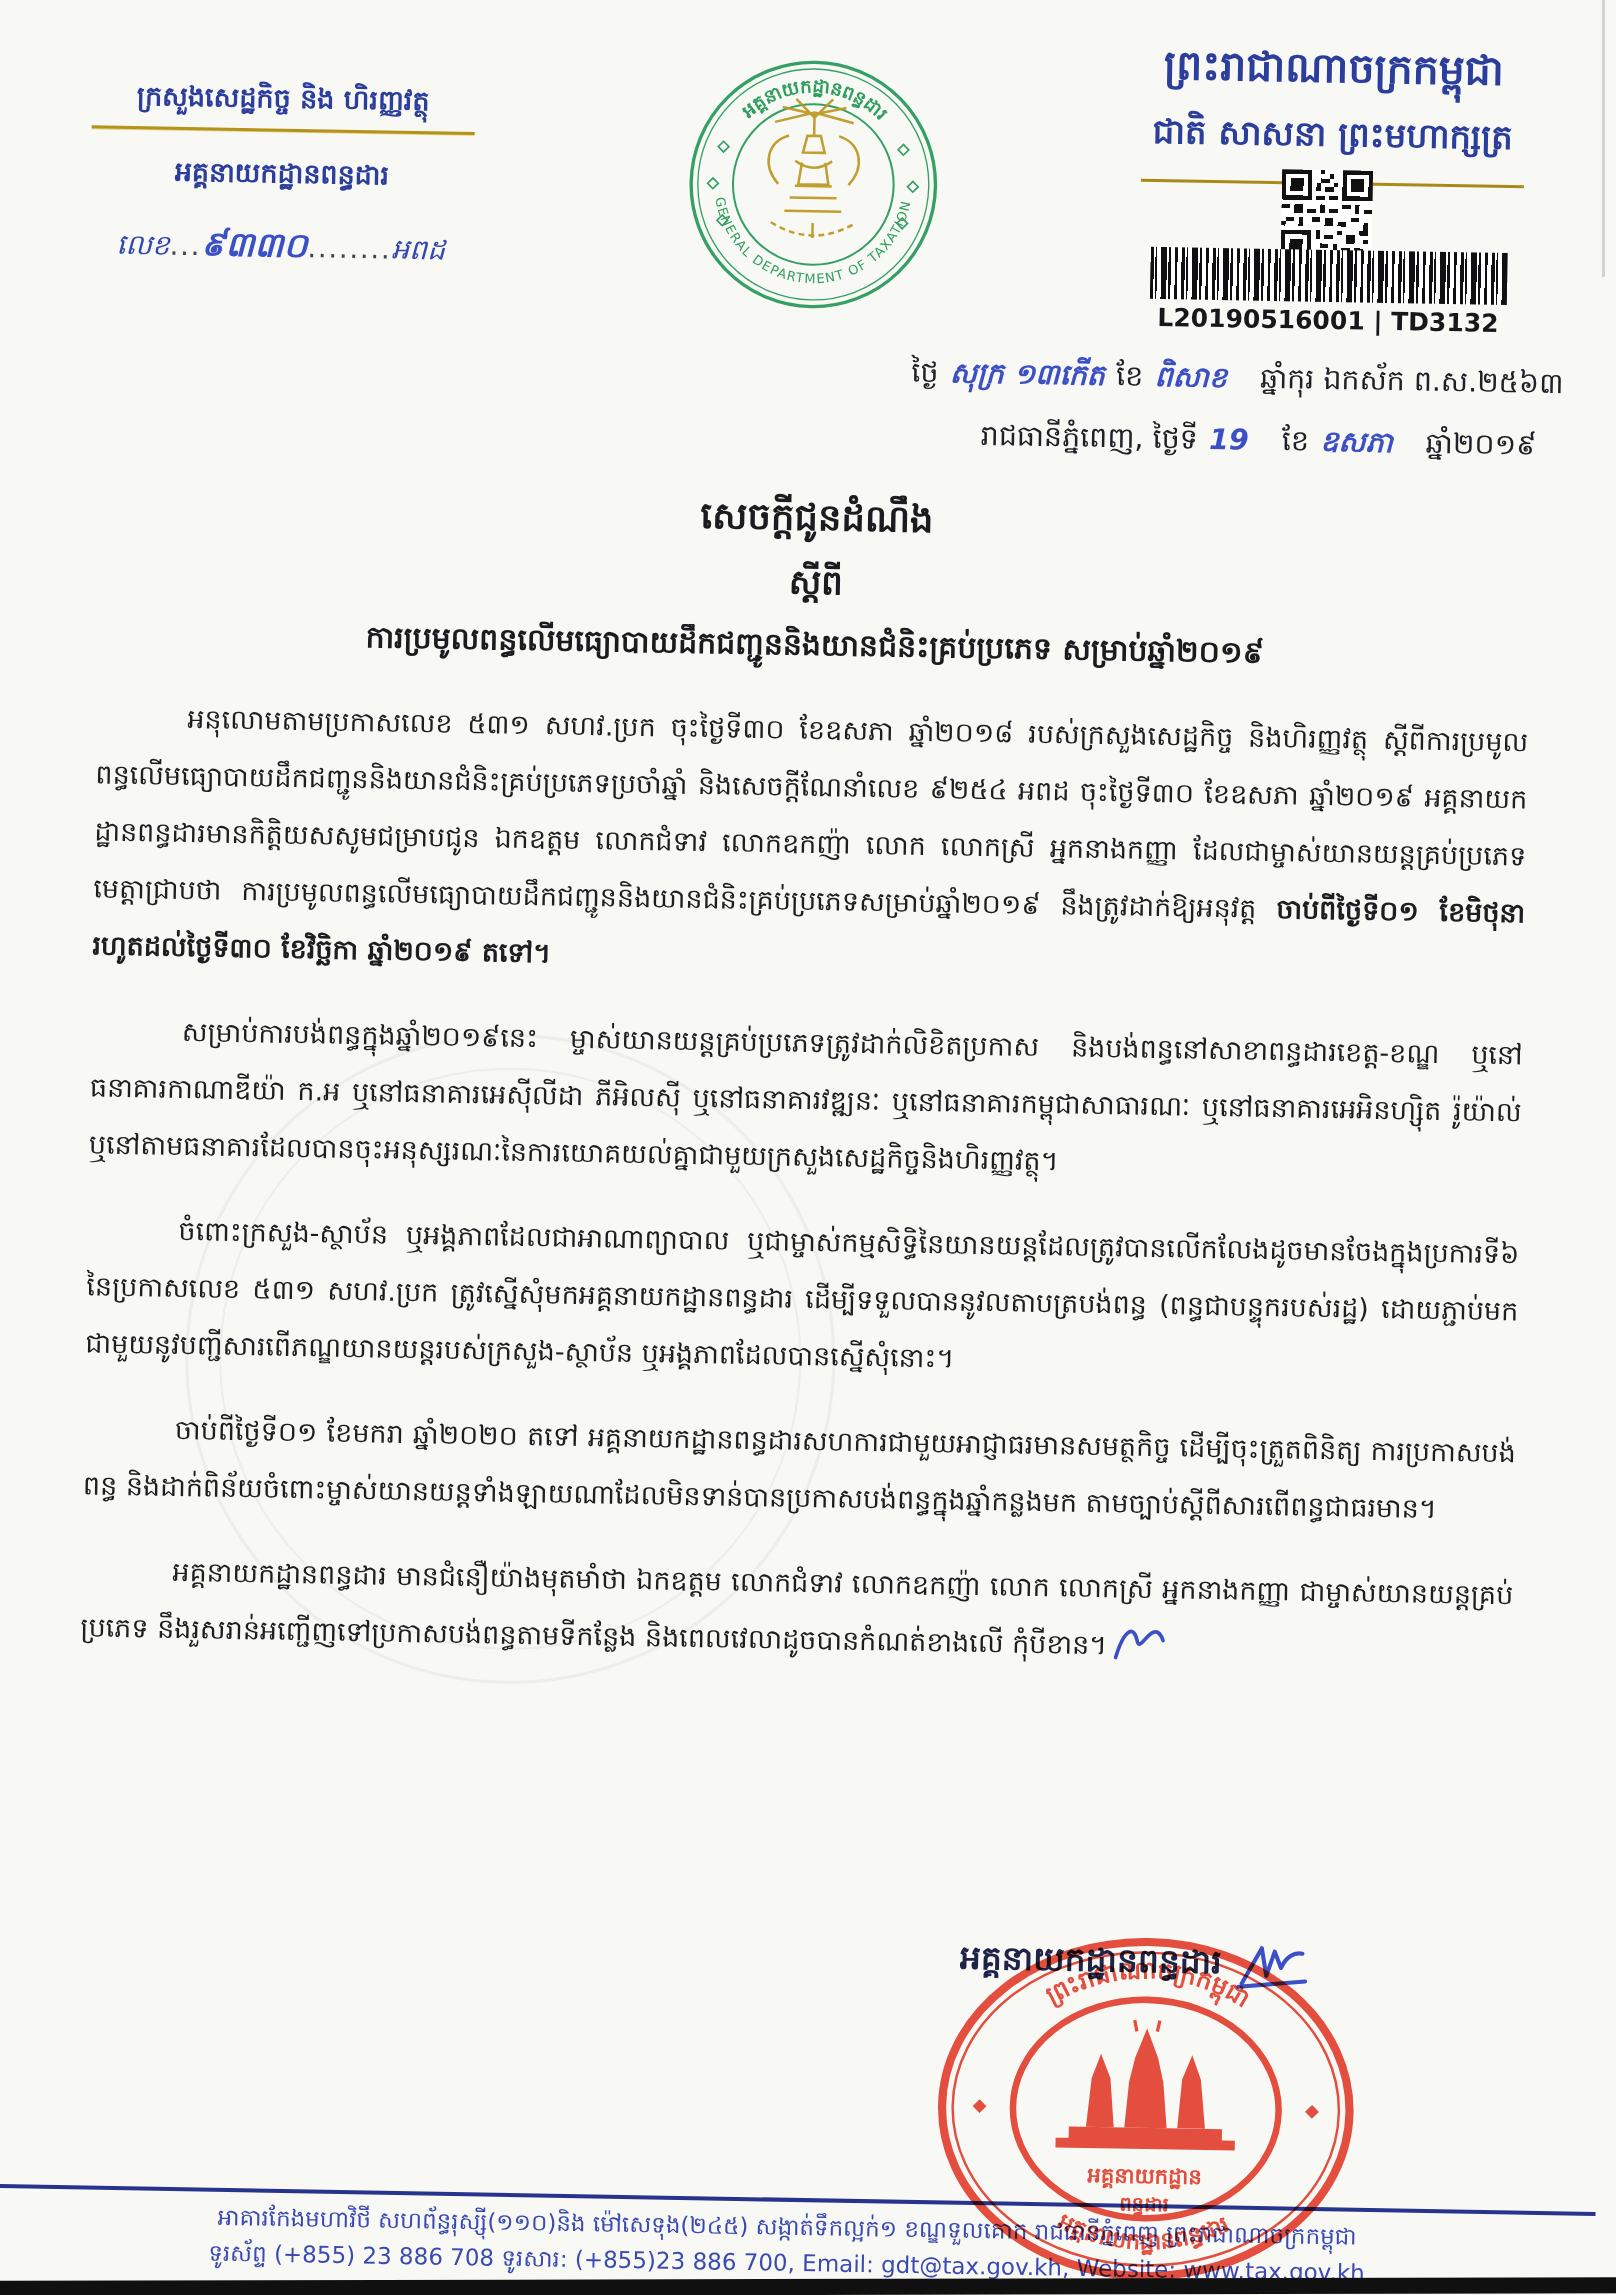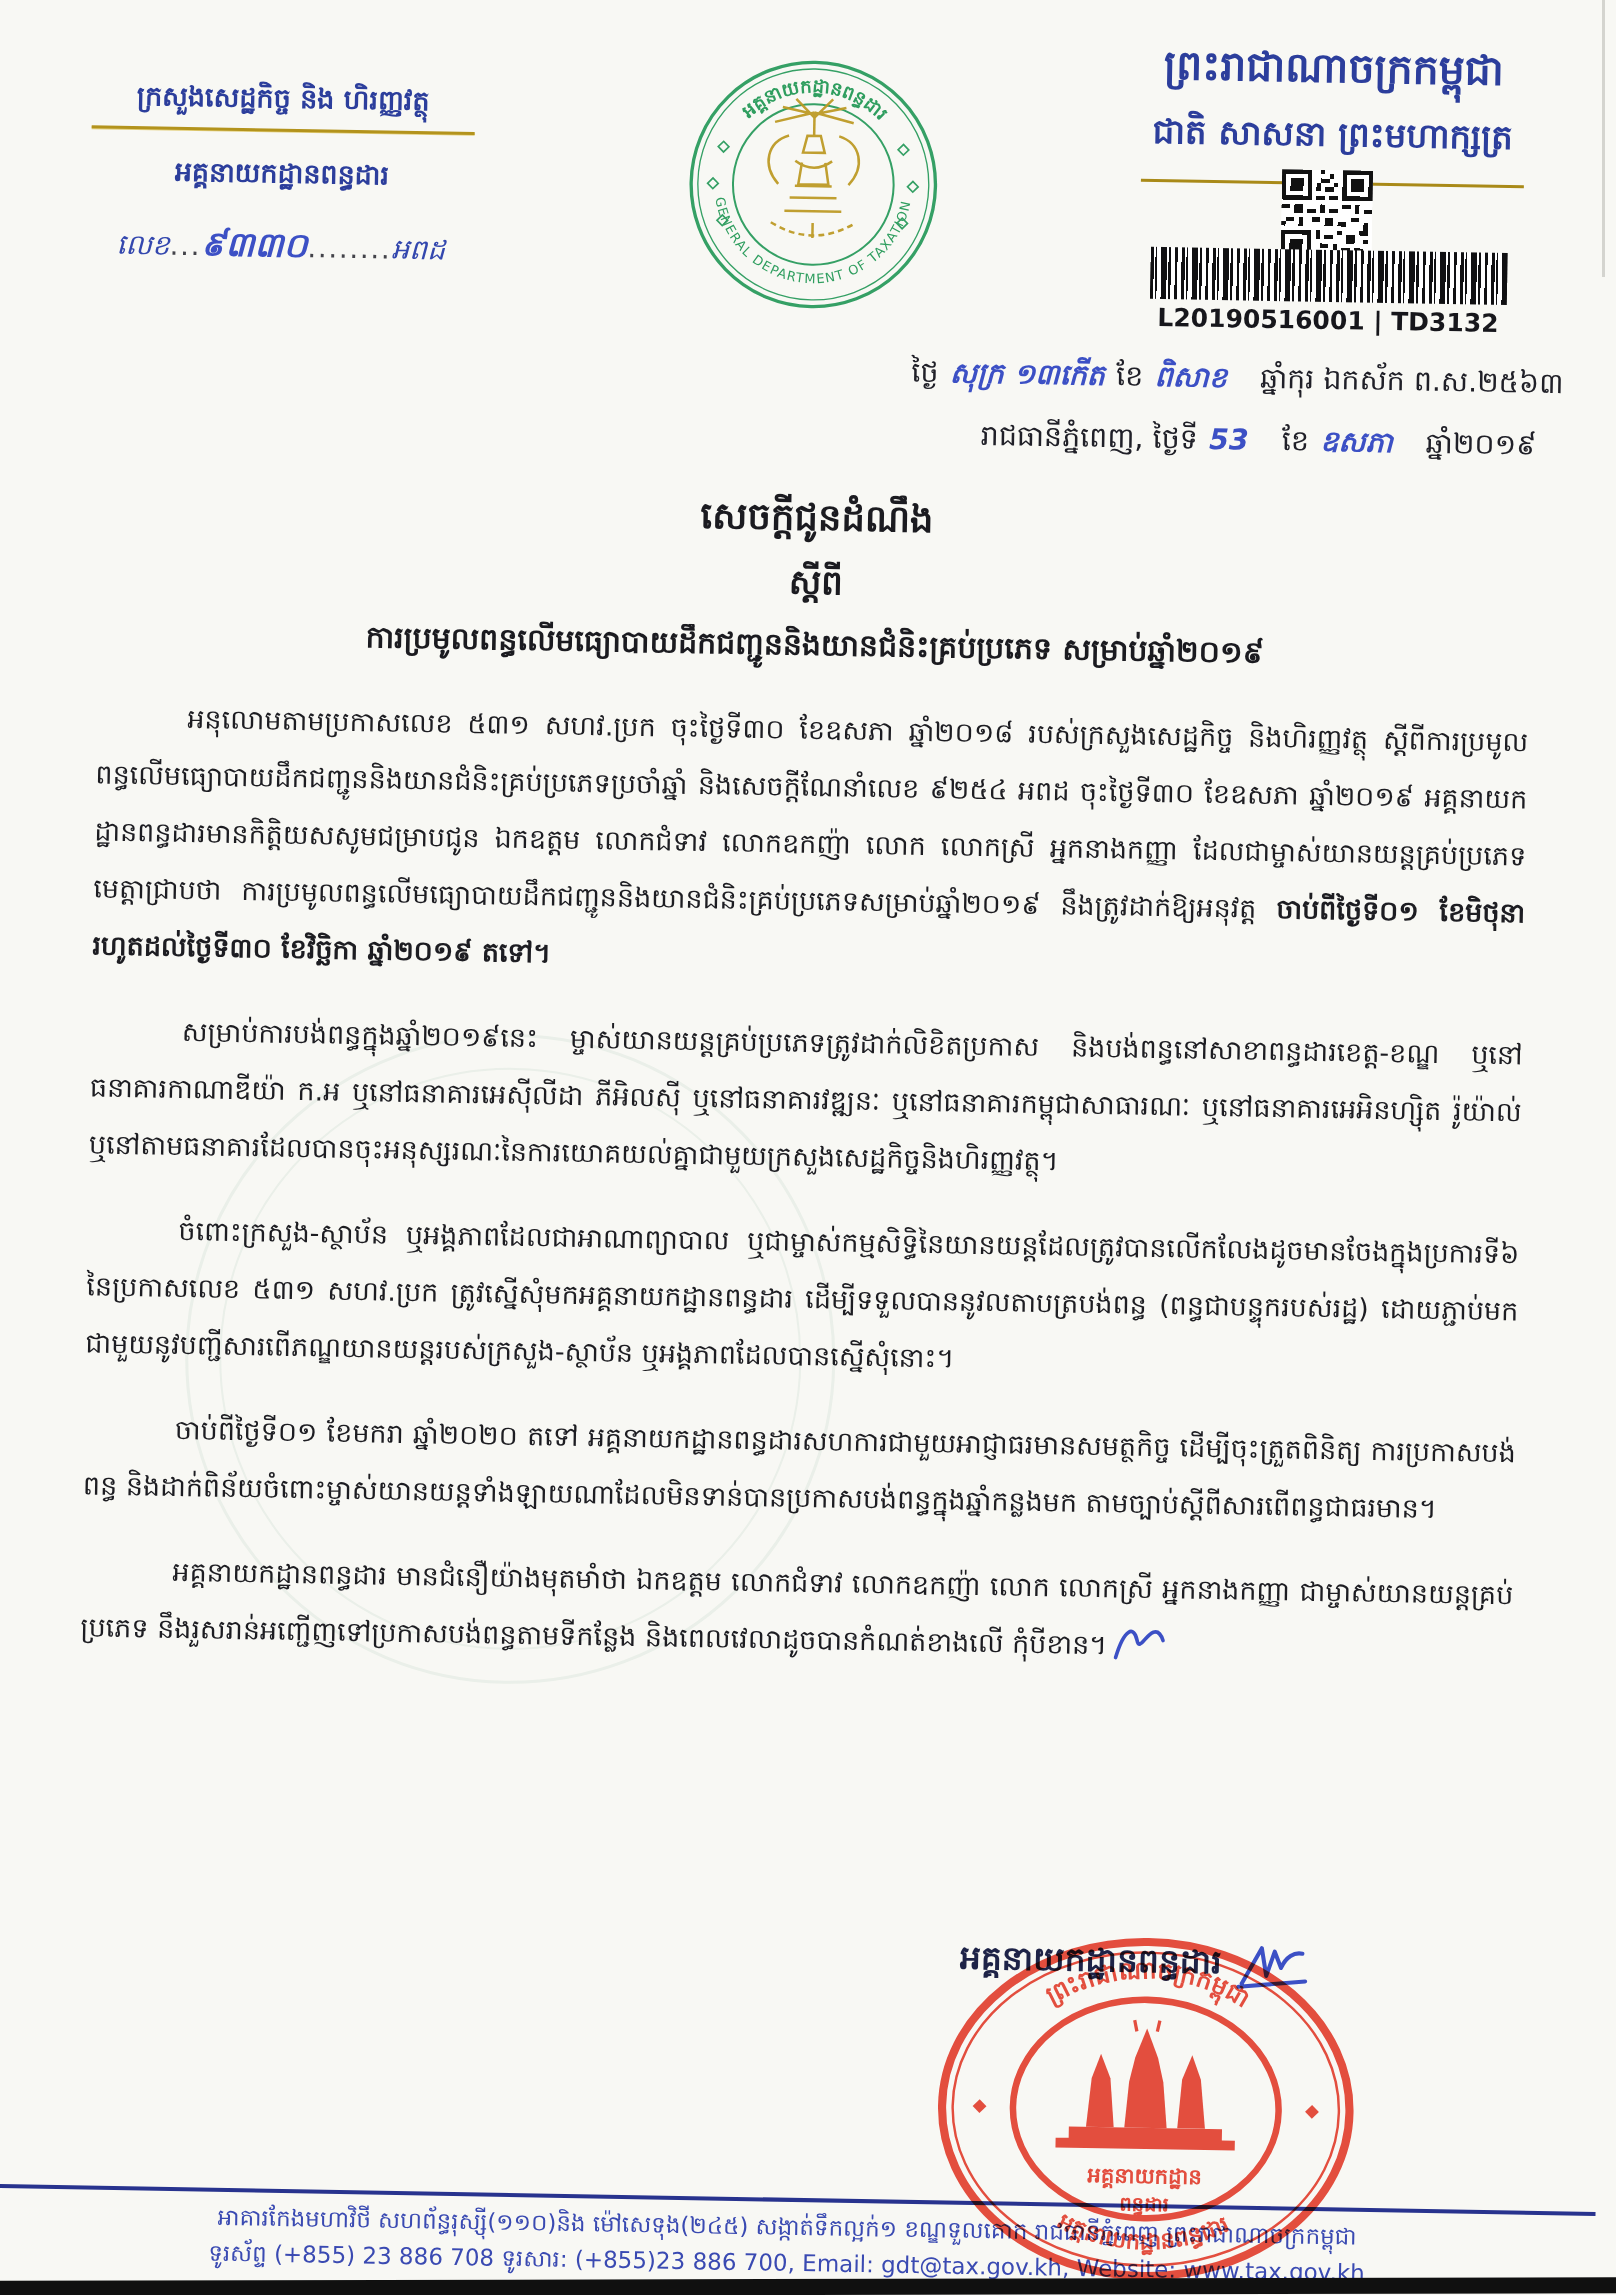--- a/index.html
+++ b/index.html
@@ -205,21 +205,21 @@
     </g>
   </svg>
 
   <div class="barcode"></div>
   <div class="barcode-label">L20190516001 | TD3132</div>
 
   <div class="dateline dl1">
     <span>ថ្ងៃ</span><span class="sep"></span><span class="hand">សុក្រ ១៣កើត</span><span class="sep"></span><span>ខែ</span><span class="sep"></span><span class="hand">ពិសាខ</span><span class="gap"></span><span>ឆ្នាំកុរ ឯកស័ក ព.ស.២៥៦៣</span>
   </div>
   <div class="dateline dl2">
-    <span>រាជធានីភ្នំពេញ, ថ្ងៃទី</span><span class="sep"></span><span class="hand">53</span><span class="gap"></span><span>ខែ</span><span class="sep"></span><span class="hand">ឧសភា</span><span class="gap"></span><span>ឆ្នាំ២០១៩</span>
+    <span>រាជធានីភ្នំពេញ, ថ្ងៃទី</span><span class="sep"></span><span class="hand">19</span><span class="gap"></span><span>ខែ</span><span class="sep"></span><span class="hand">ឧសភា</span><span class="gap"></span><span>ឆ្នាំ២០១៩</span>
   </div>
 
   <div class="title-block">
     <div class="t1">សេចក្តីជូនដំណឹង</div>
     <div class="t2">ស្តីពី</div>
     <div class="t3">ការប្រមូលពន្ធលើមធ្យោបាយដឹកជញ្ជូននិងយានជំនិះគ្រប់ប្រភេទ សម្រាប់ឆ្នាំ២០១៩</div>
   </div>
 
   <div class="body-block">
     <p class="p1"><span>អនុលោមតាមប្រកាសលេខ ៥៣១ សហវ.ប្រក ចុះថ្ងៃទី៣០ ខែឧសភា ឆ្នាំ២០១៨ របស់ក្រសួងសេដ្ឋកិច្ច និងហិរញ្ញវត្ថុ ស្តីពីការប្រមូលពន្ធលើមធ្យោបាយដឹកជញ្ជូននិងយានជំនិះគ្រប់ប្រភេទប្រចាំឆ្នាំ និងសេចក្តីណែនាំលេខ ៩២៥៤ អពដ ចុះថ្ងៃទី៣០ ខែឧសភា ឆ្នាំ២០១៩ អគ្គនាយកដ្ឋានពន្ធដារមានកិត្តិយសសូមជម្រាបជូន ឯកឧត្តម លោកជំទាវ លោកឧកញ៉ា លោក លោកស្រី អ្នកនាងកញ្ញា ដែលជាម្ចាស់យានយន្តគ្រប់ប្រភេទ មេត្តាជ្រាបថា ការប្រមូលពន្ធលើមធ្យោបាយដឹកជញ្ជូននិងយានជំនិះគ្រប់ប្រភេទសម្រាប់ឆ្នាំ២០១៩ នឹងត្រូវដាក់ឱ្យអនុវត្ត</span> <span class="bold-run">ចាប់ពីថ្ងៃទី០១ ខែមិថុនា រហូតដល់ថ្ងៃទី៣០ ខែវិច្ឆិកា ឆ្នាំ២០១៩ តទៅ។</span></p>

